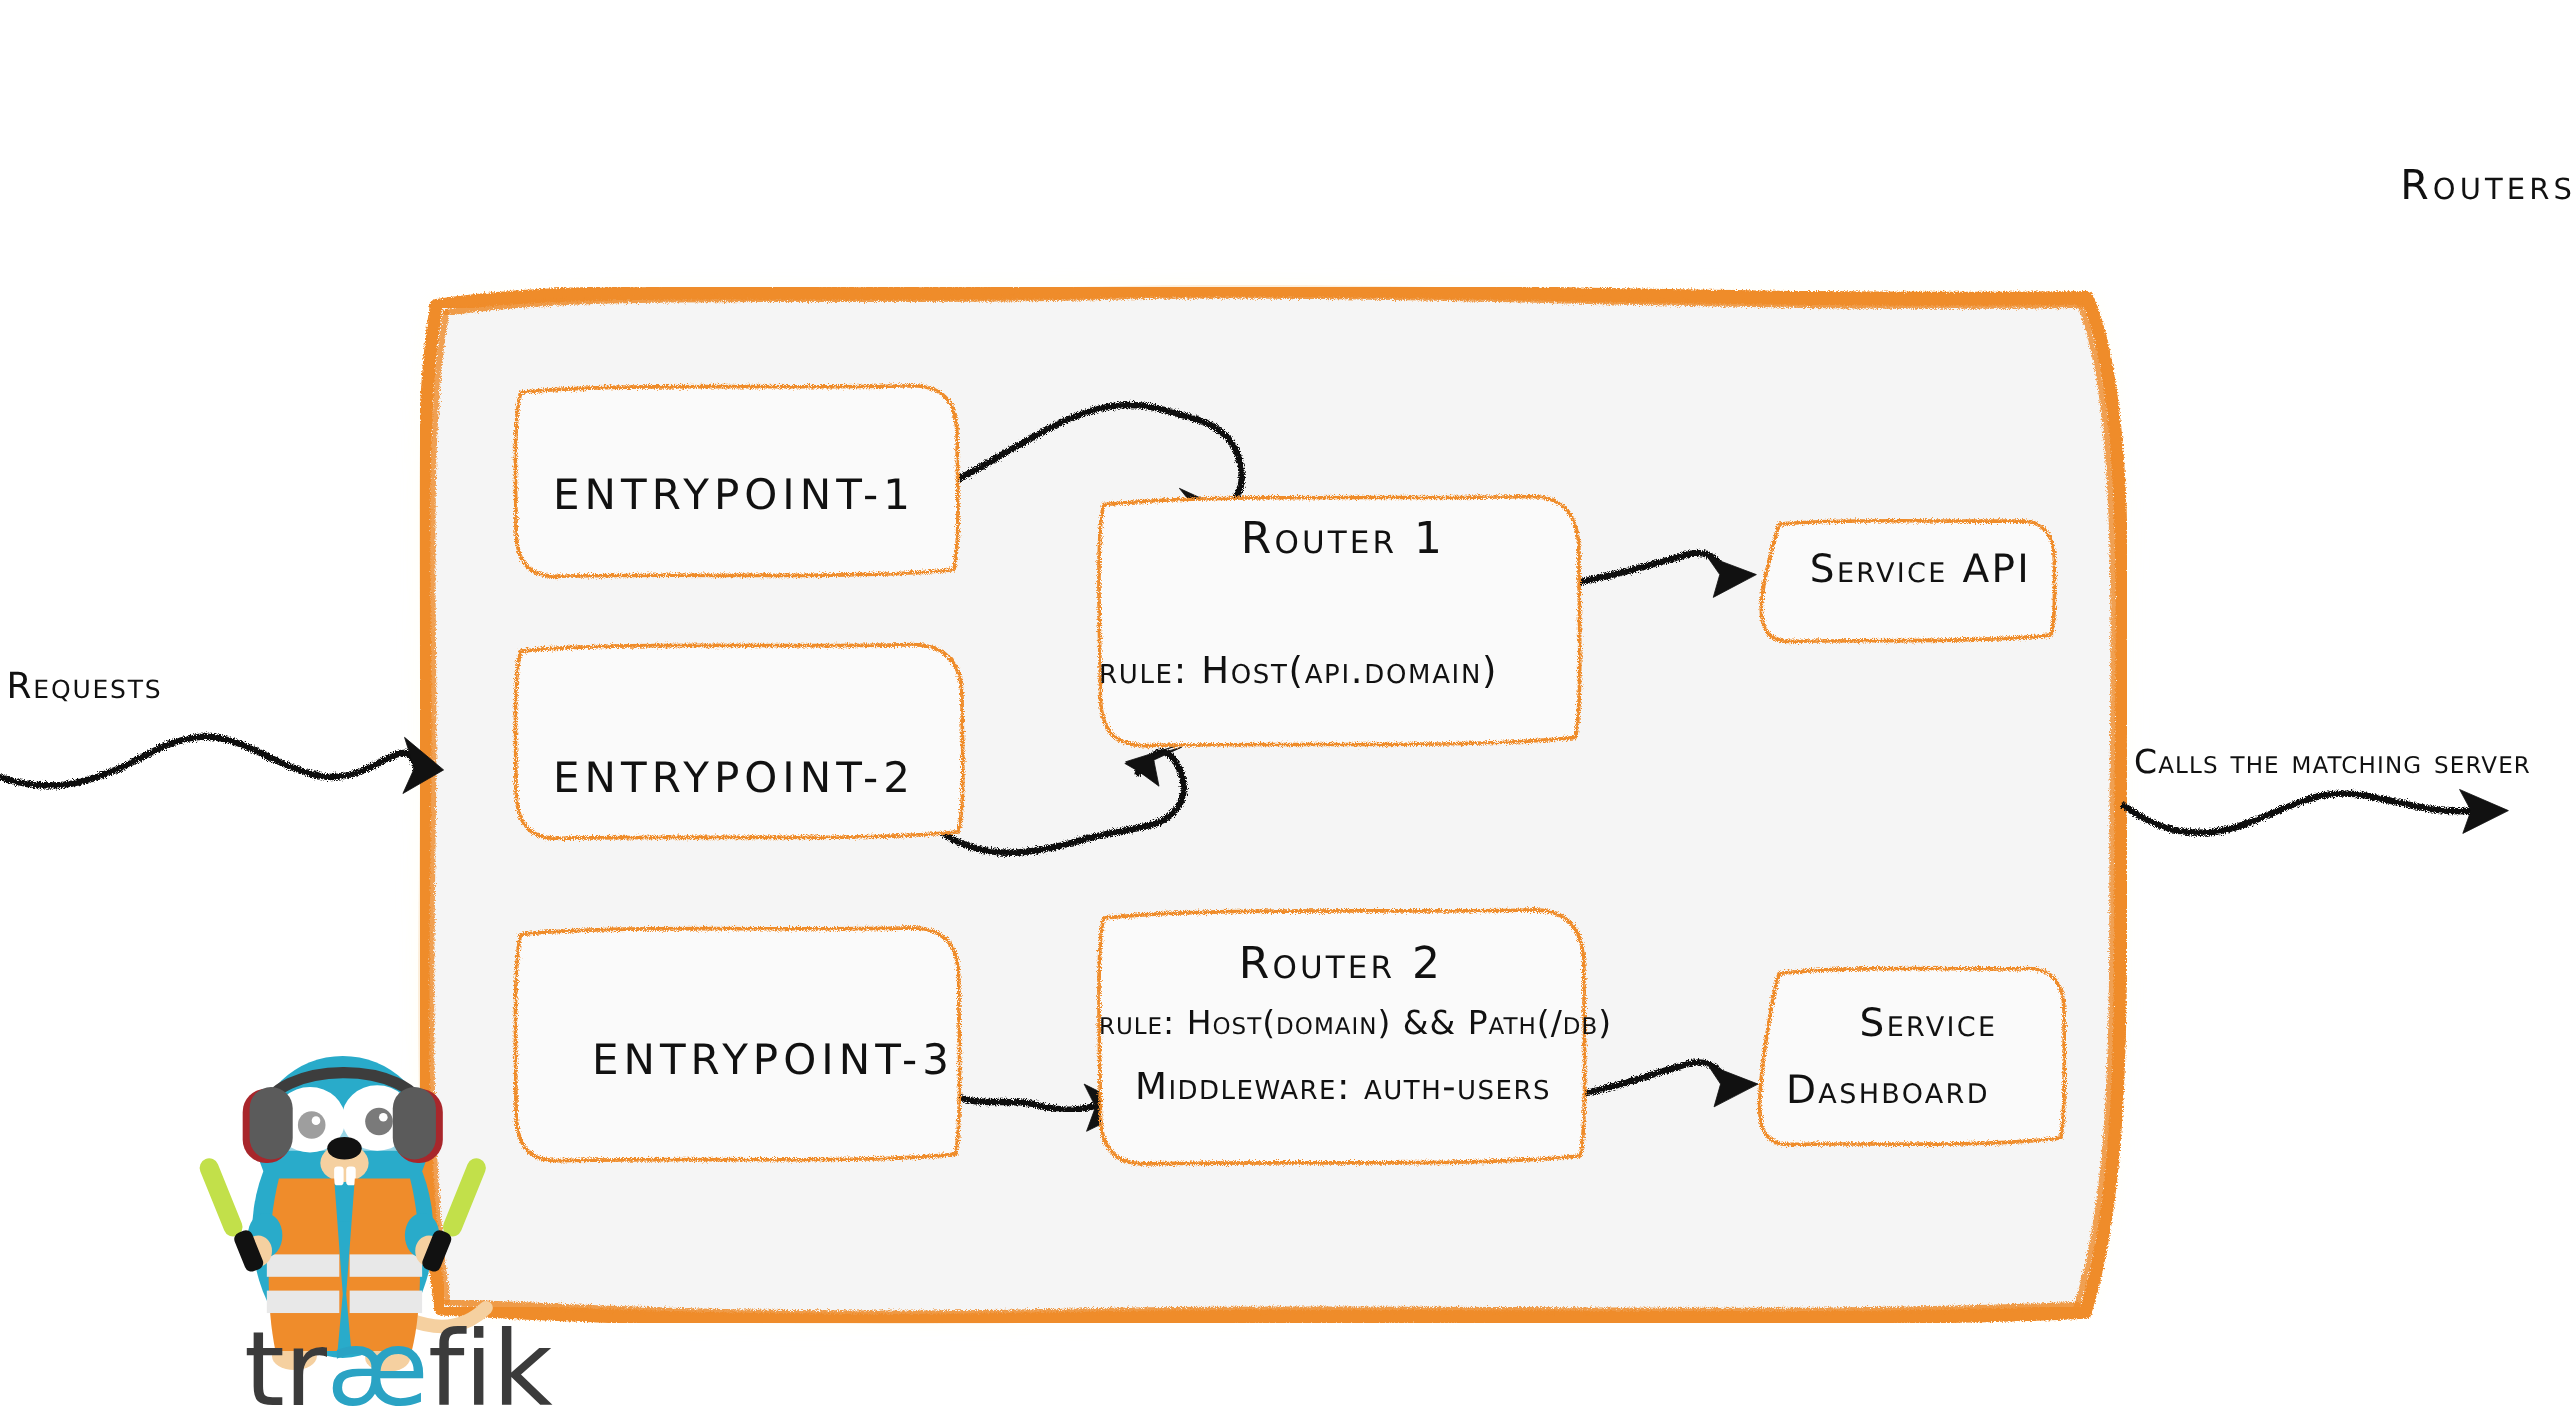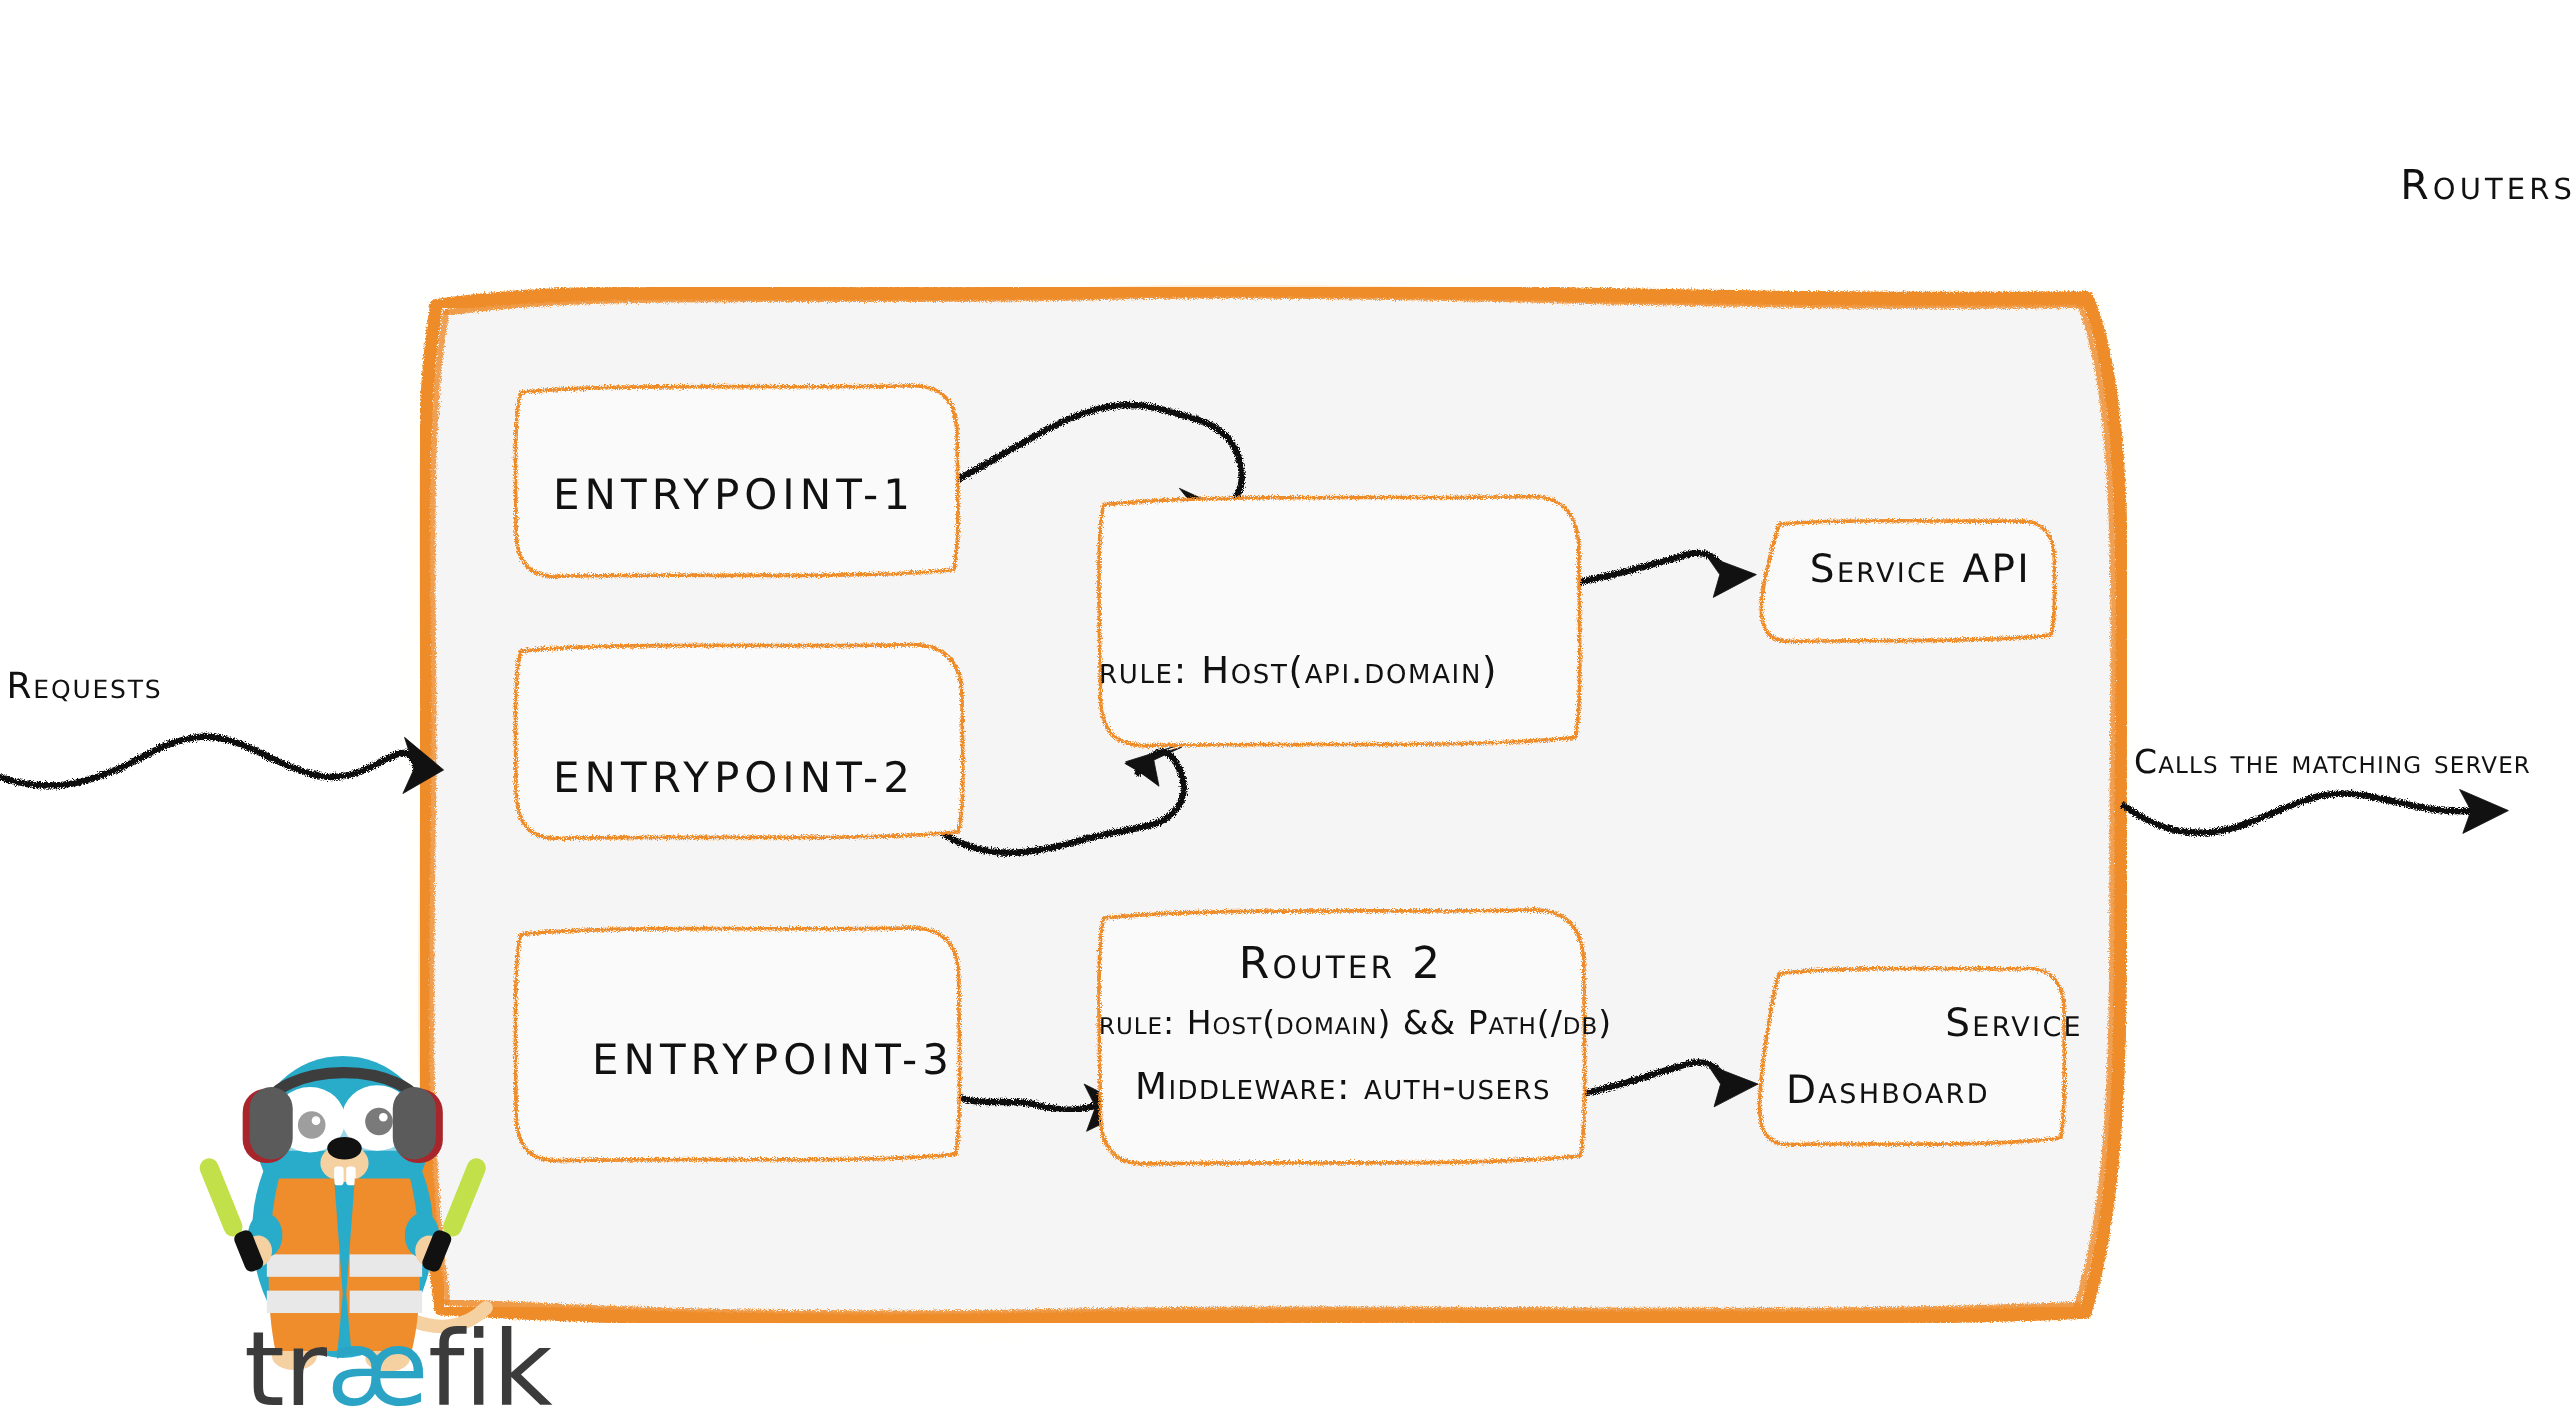--- a/index.html
+++ b/index.html
@@ -93,21 +93,21 @@
     text-align: center;
   }
 
   .svc-label {
     font-size: 39px;
     letter-spacing: 0.06em;
     width: 309px;
     text-align: center;
   }
   #svc-api-label { left: 1766px; top: 547px; }
-  #svc-dash-1 { left: 1774px; top: 1001px; text-align: right; width: 309px; }
+  #svc-dash-1 { left: 1774px; top: 1001px; text-align: center; width: 309px; }
   #svc-dash-2 { left: 1774px; top: 1068px; text-align: left; width: 309px; margin-left: 12px; }
 
   #requests-label {
     left: 6.5px; top: 666px;
     font-size: 36px;
     letter-spacing: 0.05em;
   }
   #calls-label {
     left: 2134px; top: 742px;
     font-size: 33px;
@@ -254,20 +254,21 @@
   </svg>
 
   <div class="layer" id="text-layer">
 
     <div class="hw" id="title-routers">Routers</div>
 
     <div class="hw ep-label" id="ep1-label">entrypoint-1</div>
     <div class="hw ep-label" id="ep2-label">entrypoint-2</div>
     <div class="hw ep-label" id="ep3-label">entrypoint-3</div>
 
+    <div class="hw router-title" id="r1-title">Router 1</div>
     <div class="hw router-rule" id="r1-rule">rule: Host(api.domain)</div>
 
     <div class="hw router-title" id="r2-title">Router 2</div>
     <div class="hw" id="r2-rule">rule: Host(domain) &amp;&amp; Path(/db)</div>
     <div class="hw" id="r2-mw">Middleware: auth-users</div>
 
     <div class="hw svc-label" id="svc-api-label">Service API</div>
     <div class="hw svc-label" id="svc-dash-1">Service</div>
     <div class="hw svc-label" id="svc-dash-2">Dashboard</div>
 

